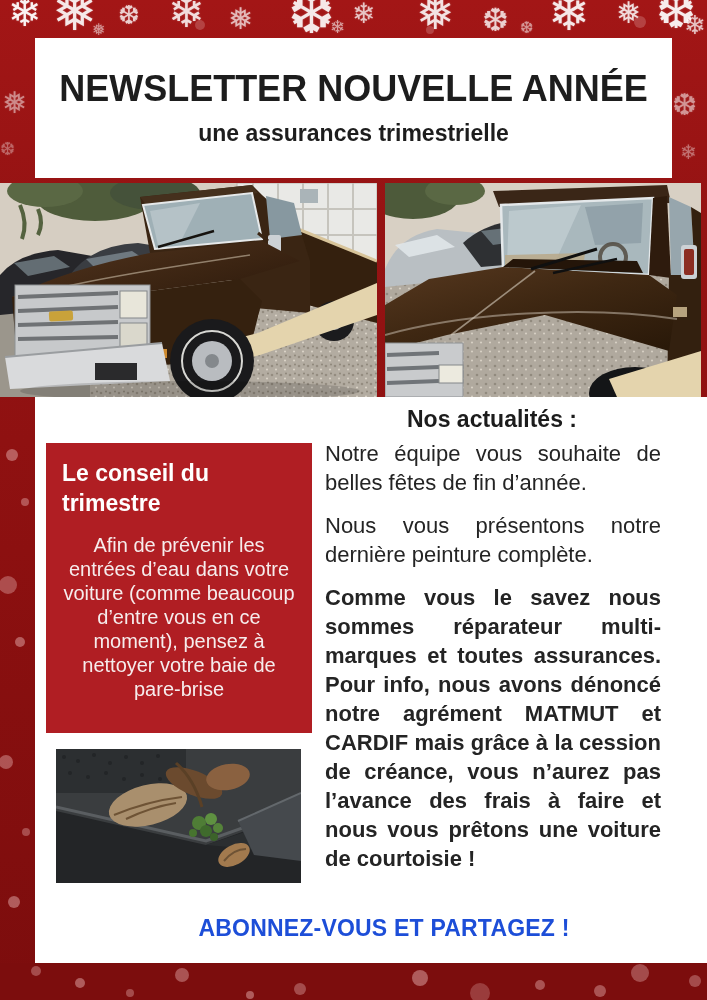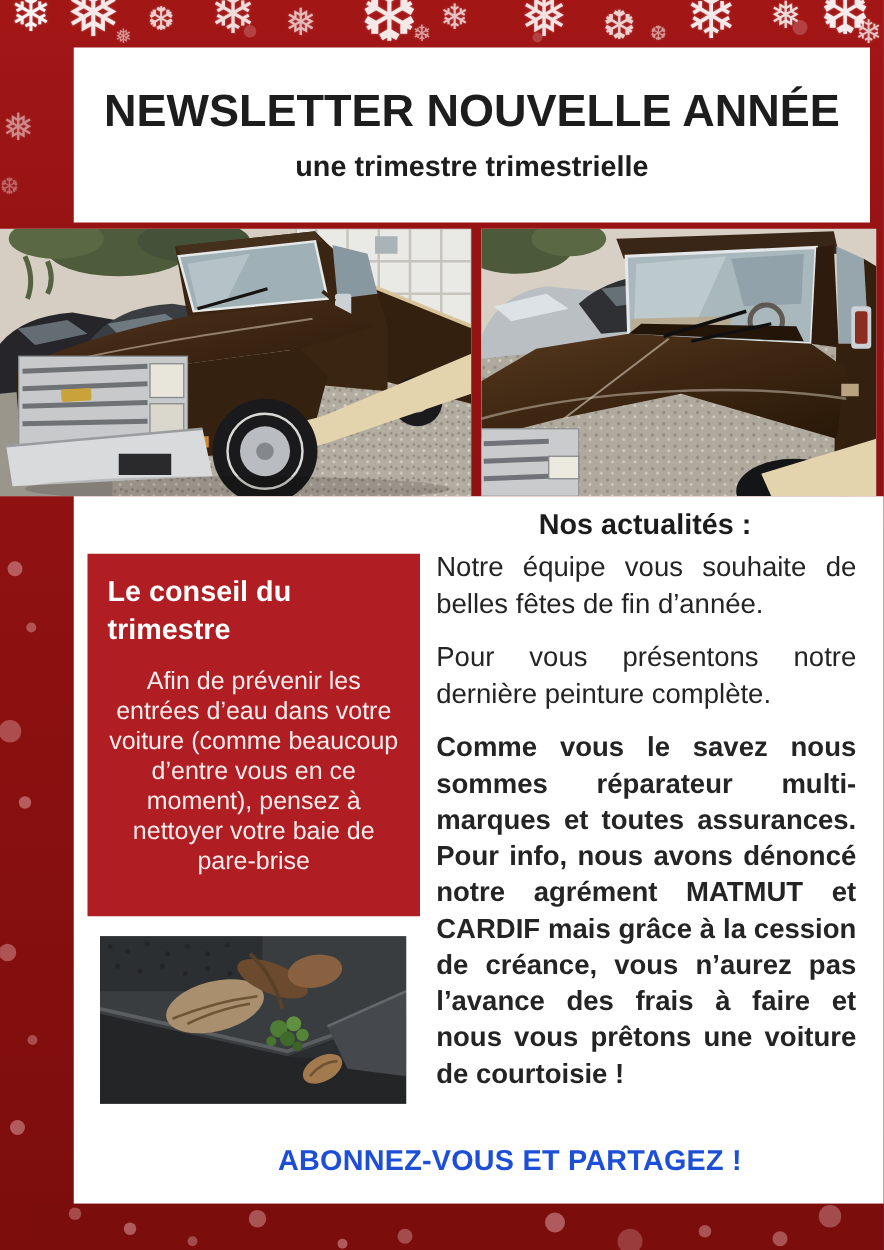--- a/index.html
+++ b/index.html
@@ -4,21 +4,21 @@
 <style>
   html,body{margin:0;padding:0;background:#555;}
   .page{
     position:relative;width:707px;height:1000px;overflow:hidden;
     background:linear-gradient(180deg,#a31616 0%,#951313 22%,#8c1010 55%,#7c0d0d 100%);
     font-family:"Liberation Sans",sans-serif;
   }
   .decor,.content{position:absolute;inset:0;}
   .decor{z-index:0;}
   .content{z-index:1;pointer-events:none;}
-  .content>*{pointer-events:auto;margin-left:24px;}
+  .content>*{pointer-events:auto;}
   .flake{position:absolute;color:#ffffff;line-height:1;user-select:none;text-shadow:0 0 2px rgba(255,255,255,.35);}
   .dot{position:absolute;border-radius:50%;background:#e2a9a9;}
 
   .header-card{
     position:absolute;left:35px;top:38px;width:637px;height:140px;background:#ffffff;
     display:flex;flex-direction:column;align-items:center;justify-content:center;gap:8px;
   }
   .main-title{
     font-size:36px;font-weight:bold;color:#1d1d1d;letter-spacing:0;white-space:nowrap;
   }
@@ -99,21 +99,21 @@
       <span class="dot" style="left: 195px; top: 20px; width: 10px; height: 10px; opacity: 0.3;"></span>
       <span class="dot" style="left: 426px; top: 26px; width: 8px; height: 8px; opacity: 0.3;"></span>
       <span class="dot" style="left: 634px; top: 16px; width: 12px; height: 12px; opacity: 0.3;"></span>
     </div>
 
   <div class="content">
 
     <div class="header-card">
       <div class="main-title">NEWSLETTER NOUVELLE ANNÉE</div>
       <div class="subtitle">
-        <div>une trimestre trimestrielle</div>
+        <div>une assurances trimestrielle</div>
       </div>
     </div>
 
     <figure class="photo photo-left" style="margin:0">
       <svg viewBox="0 0 377 214" preserveAspectRatio="none">
         <defs>
           <pattern id="gravL" width="9" height="9" patternUnits="userSpaceOnUse">
             <rect width="9" height="9" fill="#b3aca1"></rect>
             <circle cx="2" cy="3" r="1.3" fill="#948c80"></circle>
             <circle cx="6" cy="6.5" r="1.1" fill="#d9d2c6"></circle>
@@ -258,21 +258,21 @@
         <rect x="288" y="124" width="14" height="10" fill="#d8c49a" opacity=".8"></rect>
       </svg>
     </figure>
 
     <div class="main-card">
 
       <div class="news-heading">Nos actualités :</div>
 
       <div class="news-body">
         <p>Notre équipe vous souhaite de belles fêtes de fin d’année.</p>
-        <p>Pour vous présentons notre dernière peinture complète.</p>
+        <p>Nous vous présentons notre dernière peinture complète.</p>
         <p>Comme vous le savez nous sommes réparateur multi-marques et toutes assurances. Pour info, nous avons dénoncé notre agrément MATMUT et CARDIF mais grâce à la cession de créance, vous n’aurez pas l’avance des frais à faire et nous vous prêtons une voiture de courtoisie !</p>
       </div>
 
       <div class="tip-box">
         <div class="tip-title">Le conseil du trimestre</div>
         <div class="tip-body">Afin de prévenir les entrées d’eau dans votre voiture (comme beaucoup d’entre vous en ce moment), pensez à nettoyer votre baie de pare-brise</div>
       </div>
 
       <figure class="leaves-photo" style="margin:0">
         <svg viewBox="0 0 245 134" preserveAspectRatio="none">

